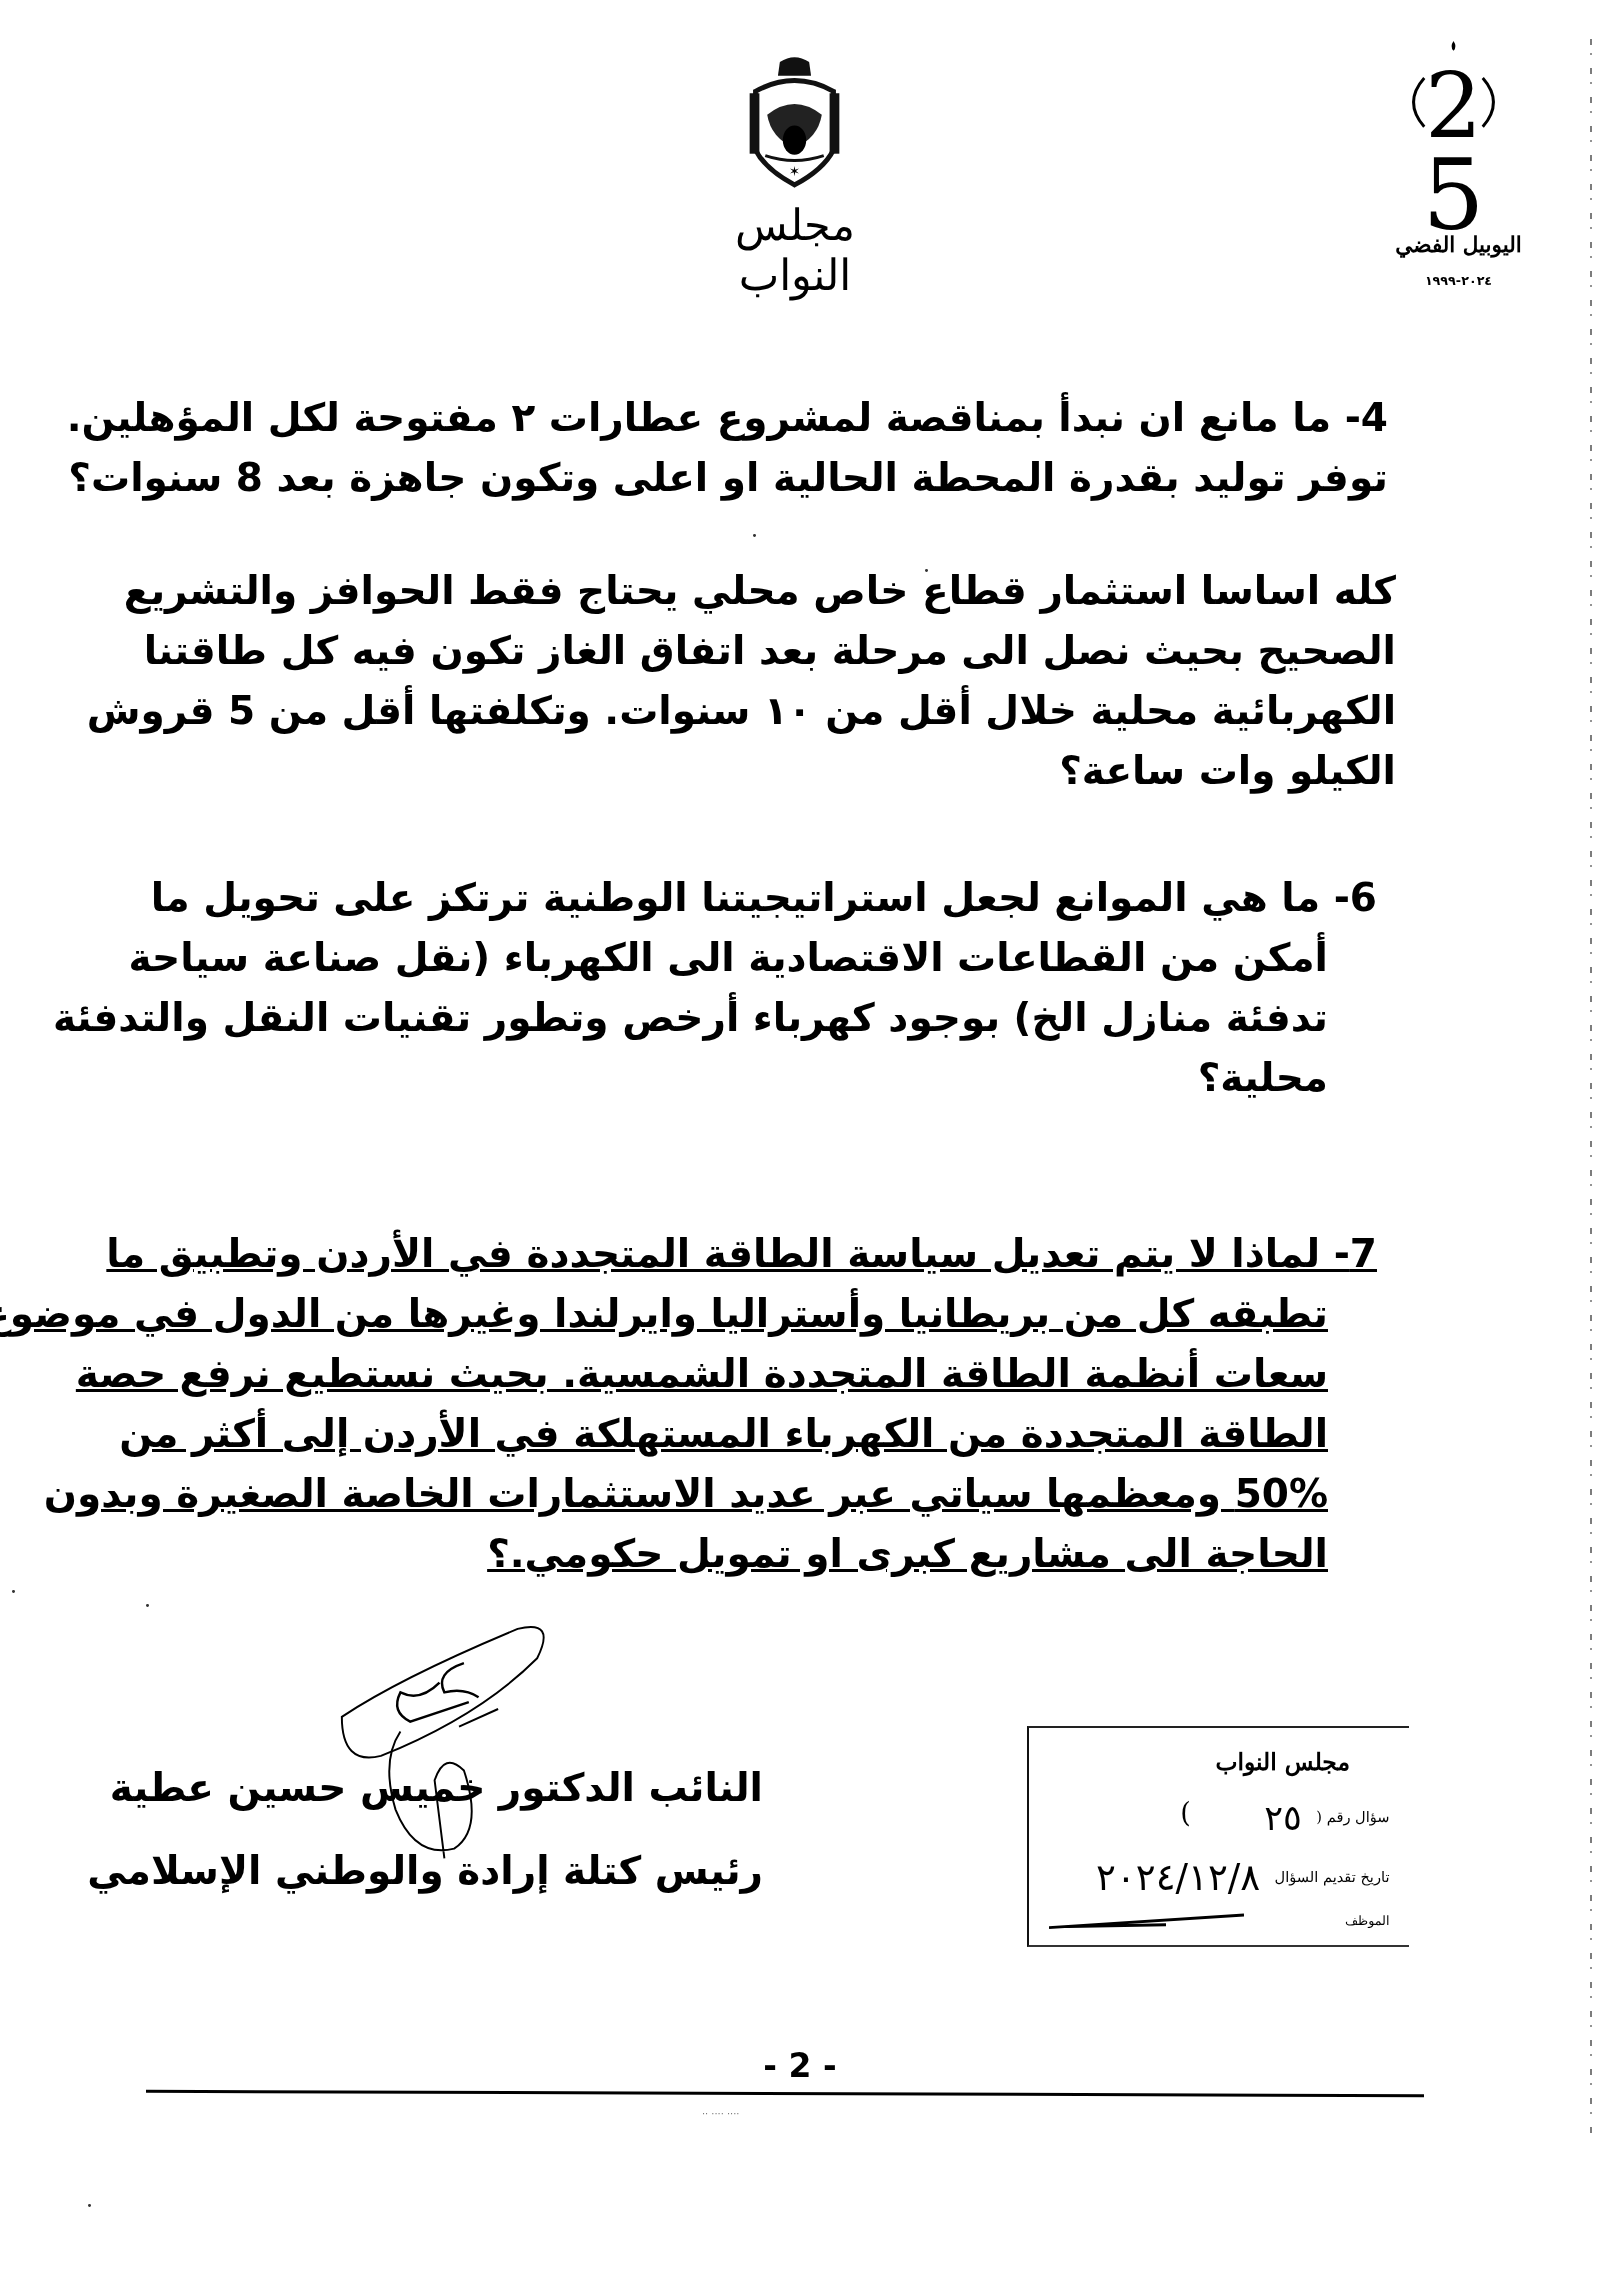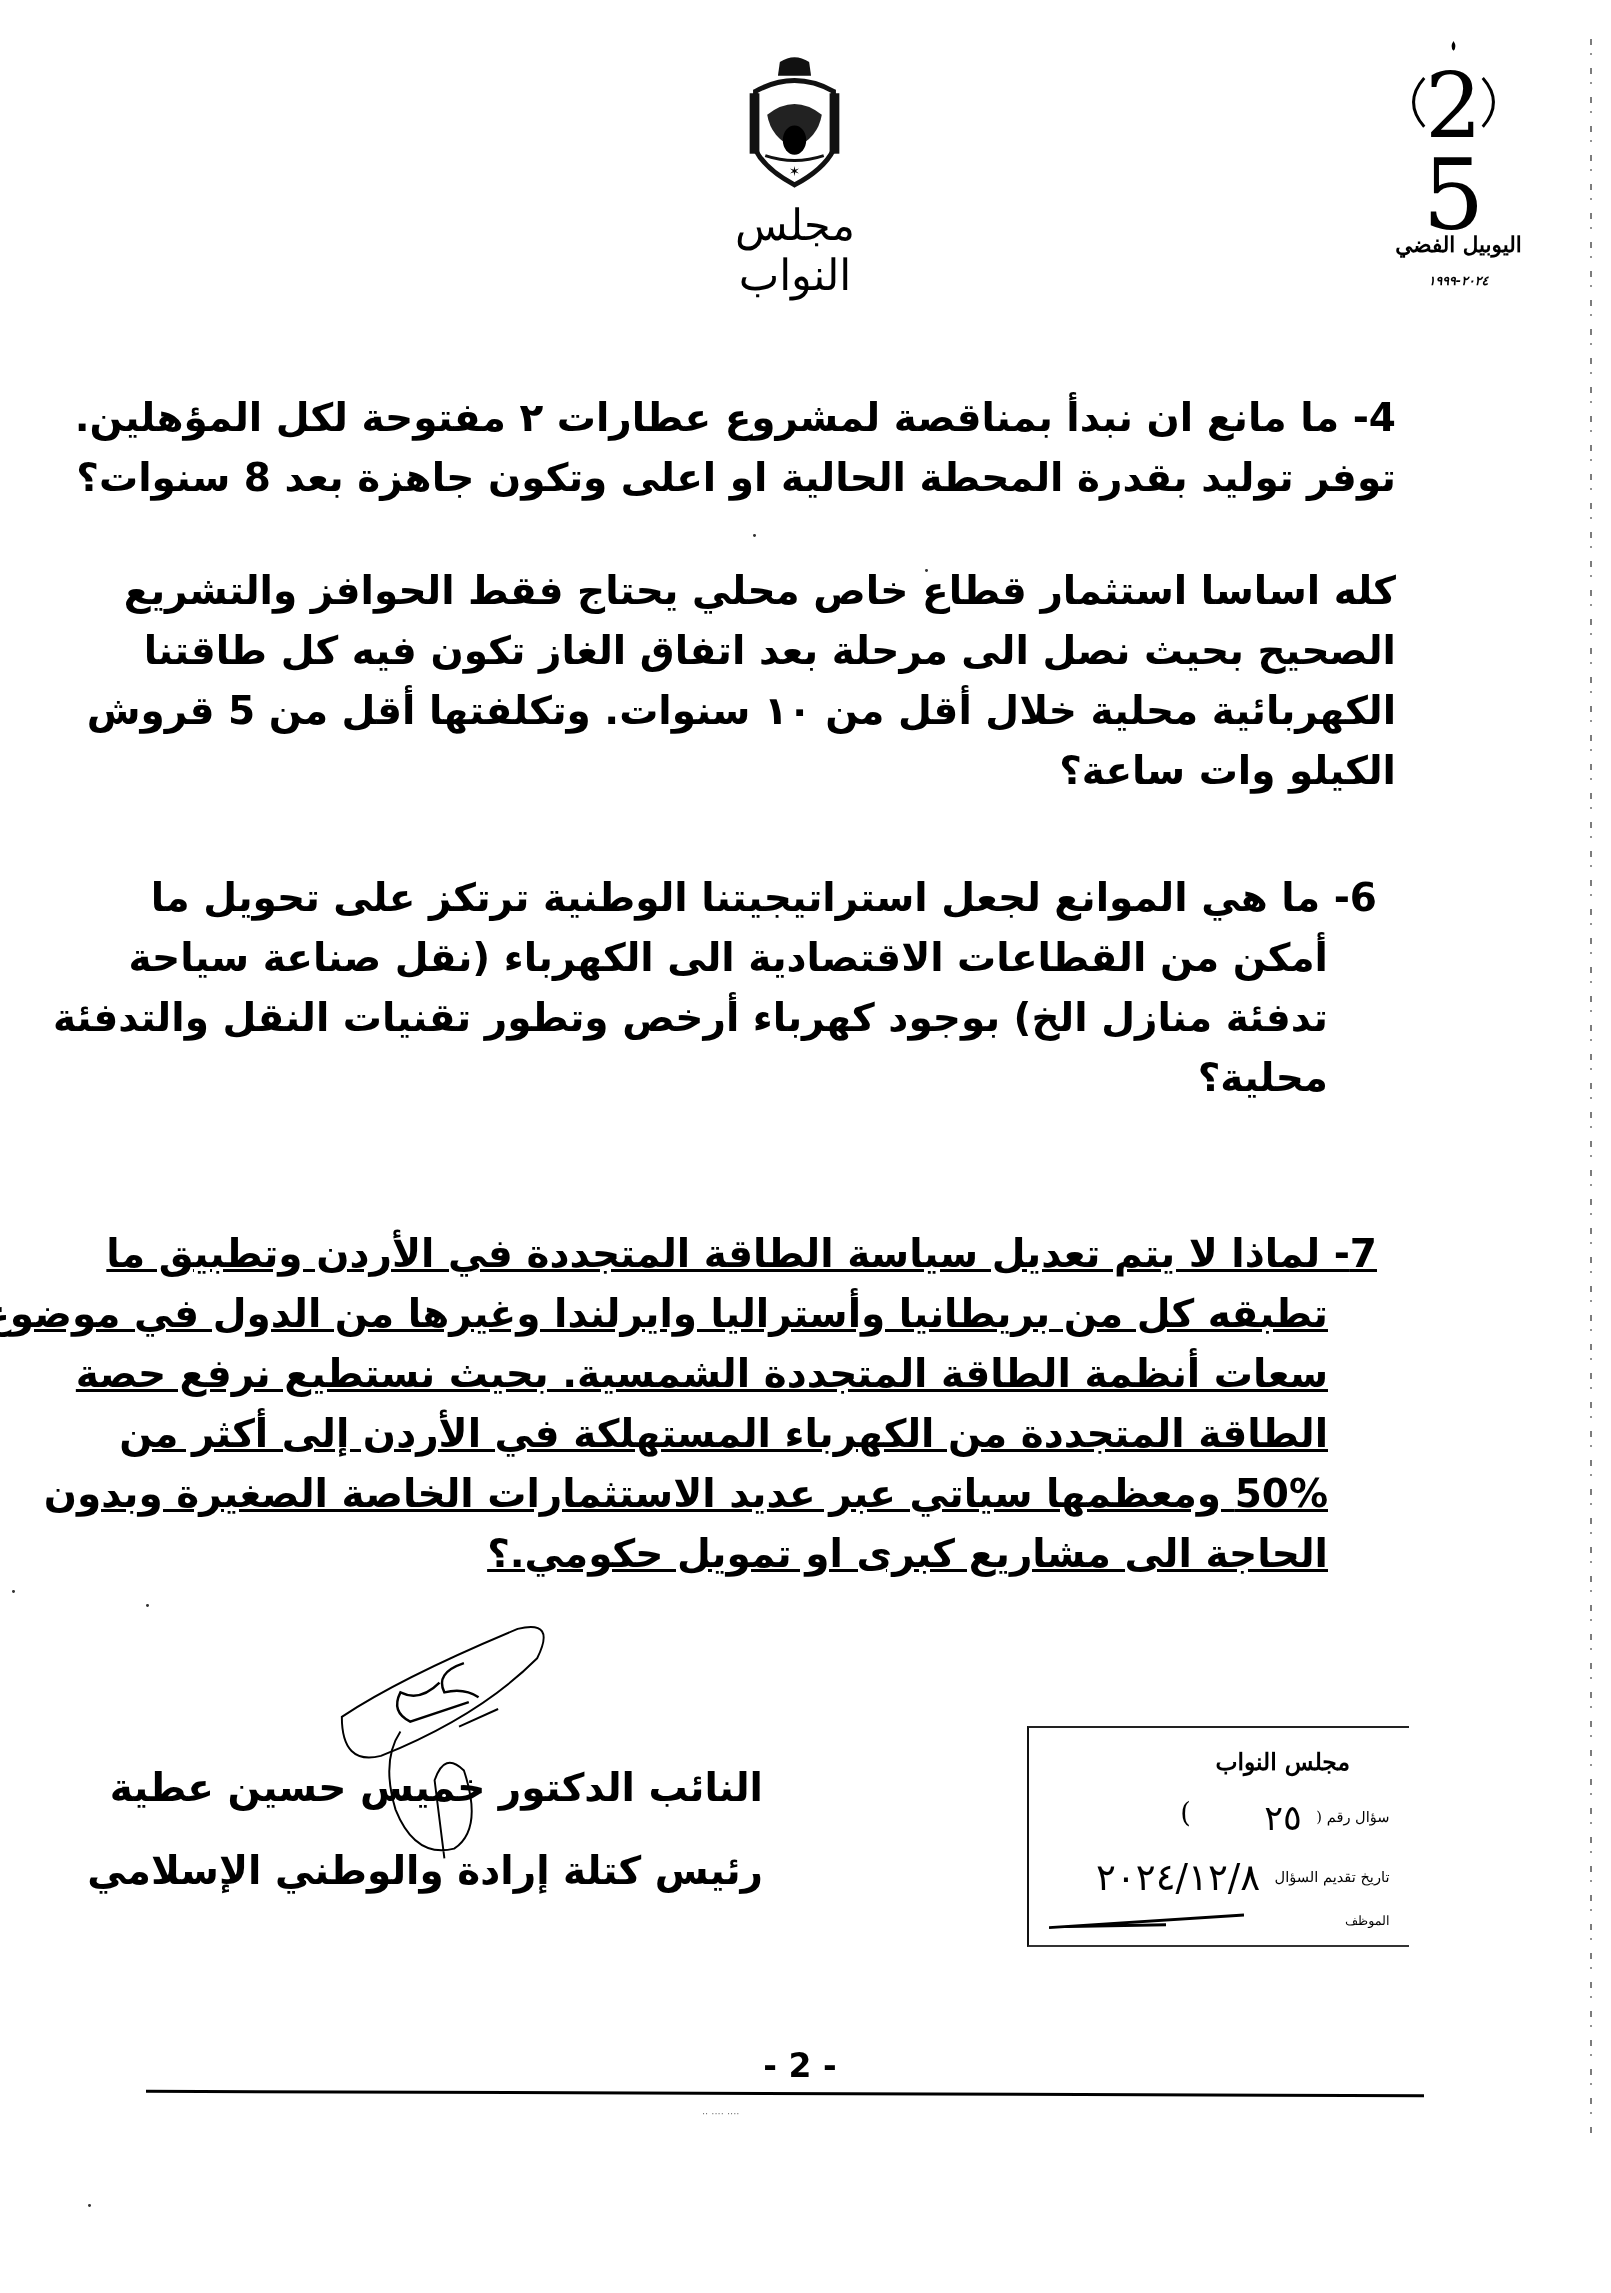--- a/index.html
+++ b/index.html
@@ -15,31 +15,31 @@
       position: absolute; left: 683px; top: 200px; width: 224px; text-align: center;
       font-family: "DejaVu Serif", serif; font-size: 43px; direction: rtl;
     }
     .jubilee-logo { position: absolute; left: 1395px; top: 39px; width: 117px; height: 195px; }
     .jubilee-title {
       position: absolute; left: 1395px; top: 232px; width: 127px; text-align: center;
       font-family: "DejaVu Serif", serif; font-size: 21.5px; direction: rtl; font-weight: bold;
     }
     .jubilee-years {
       position: absolute; left: 1395px; top: 273px; width: 127px; text-align: center;
-      font-size: 12.7px; font-weight: bold; letter-spacing: 1px; font-style: italic;
+      font-size: 12.7px; font-weight: bold; letter-spacing: 1px;
     }
 
     
     .q-block {
       position: absolute; direction: rtl; text-align: right;
       font-family: "DejaVu Sans", sans-serif; font-weight: bold;
       font-size: 39px; line-height: 60px; color: #000;
     }
     .q-line { display: block; white-space: nowrap; }
-    .q4 { right: 215px; top: 388px; width: 1268px; }
+    .q4 { right: 223px; top: 388px; width: 1268px; }
     .q5 { right: 215px; top: 561px; width: 1268px; }
     .q6 { right: 215px; top: 868px; width: 1268px; }
     .q7 { right: 215px; top: 1224px; width: 1268px; }
 
     .closing {
       position: absolute; direction: rtl; text-align: right;
       font-weight: bold; font-size: 39px; line-height: 66px;
     }
     .closing-regards { right: 702px; top: 1677px; }
     .closing-name { right: 848px; top: 1755px; }

